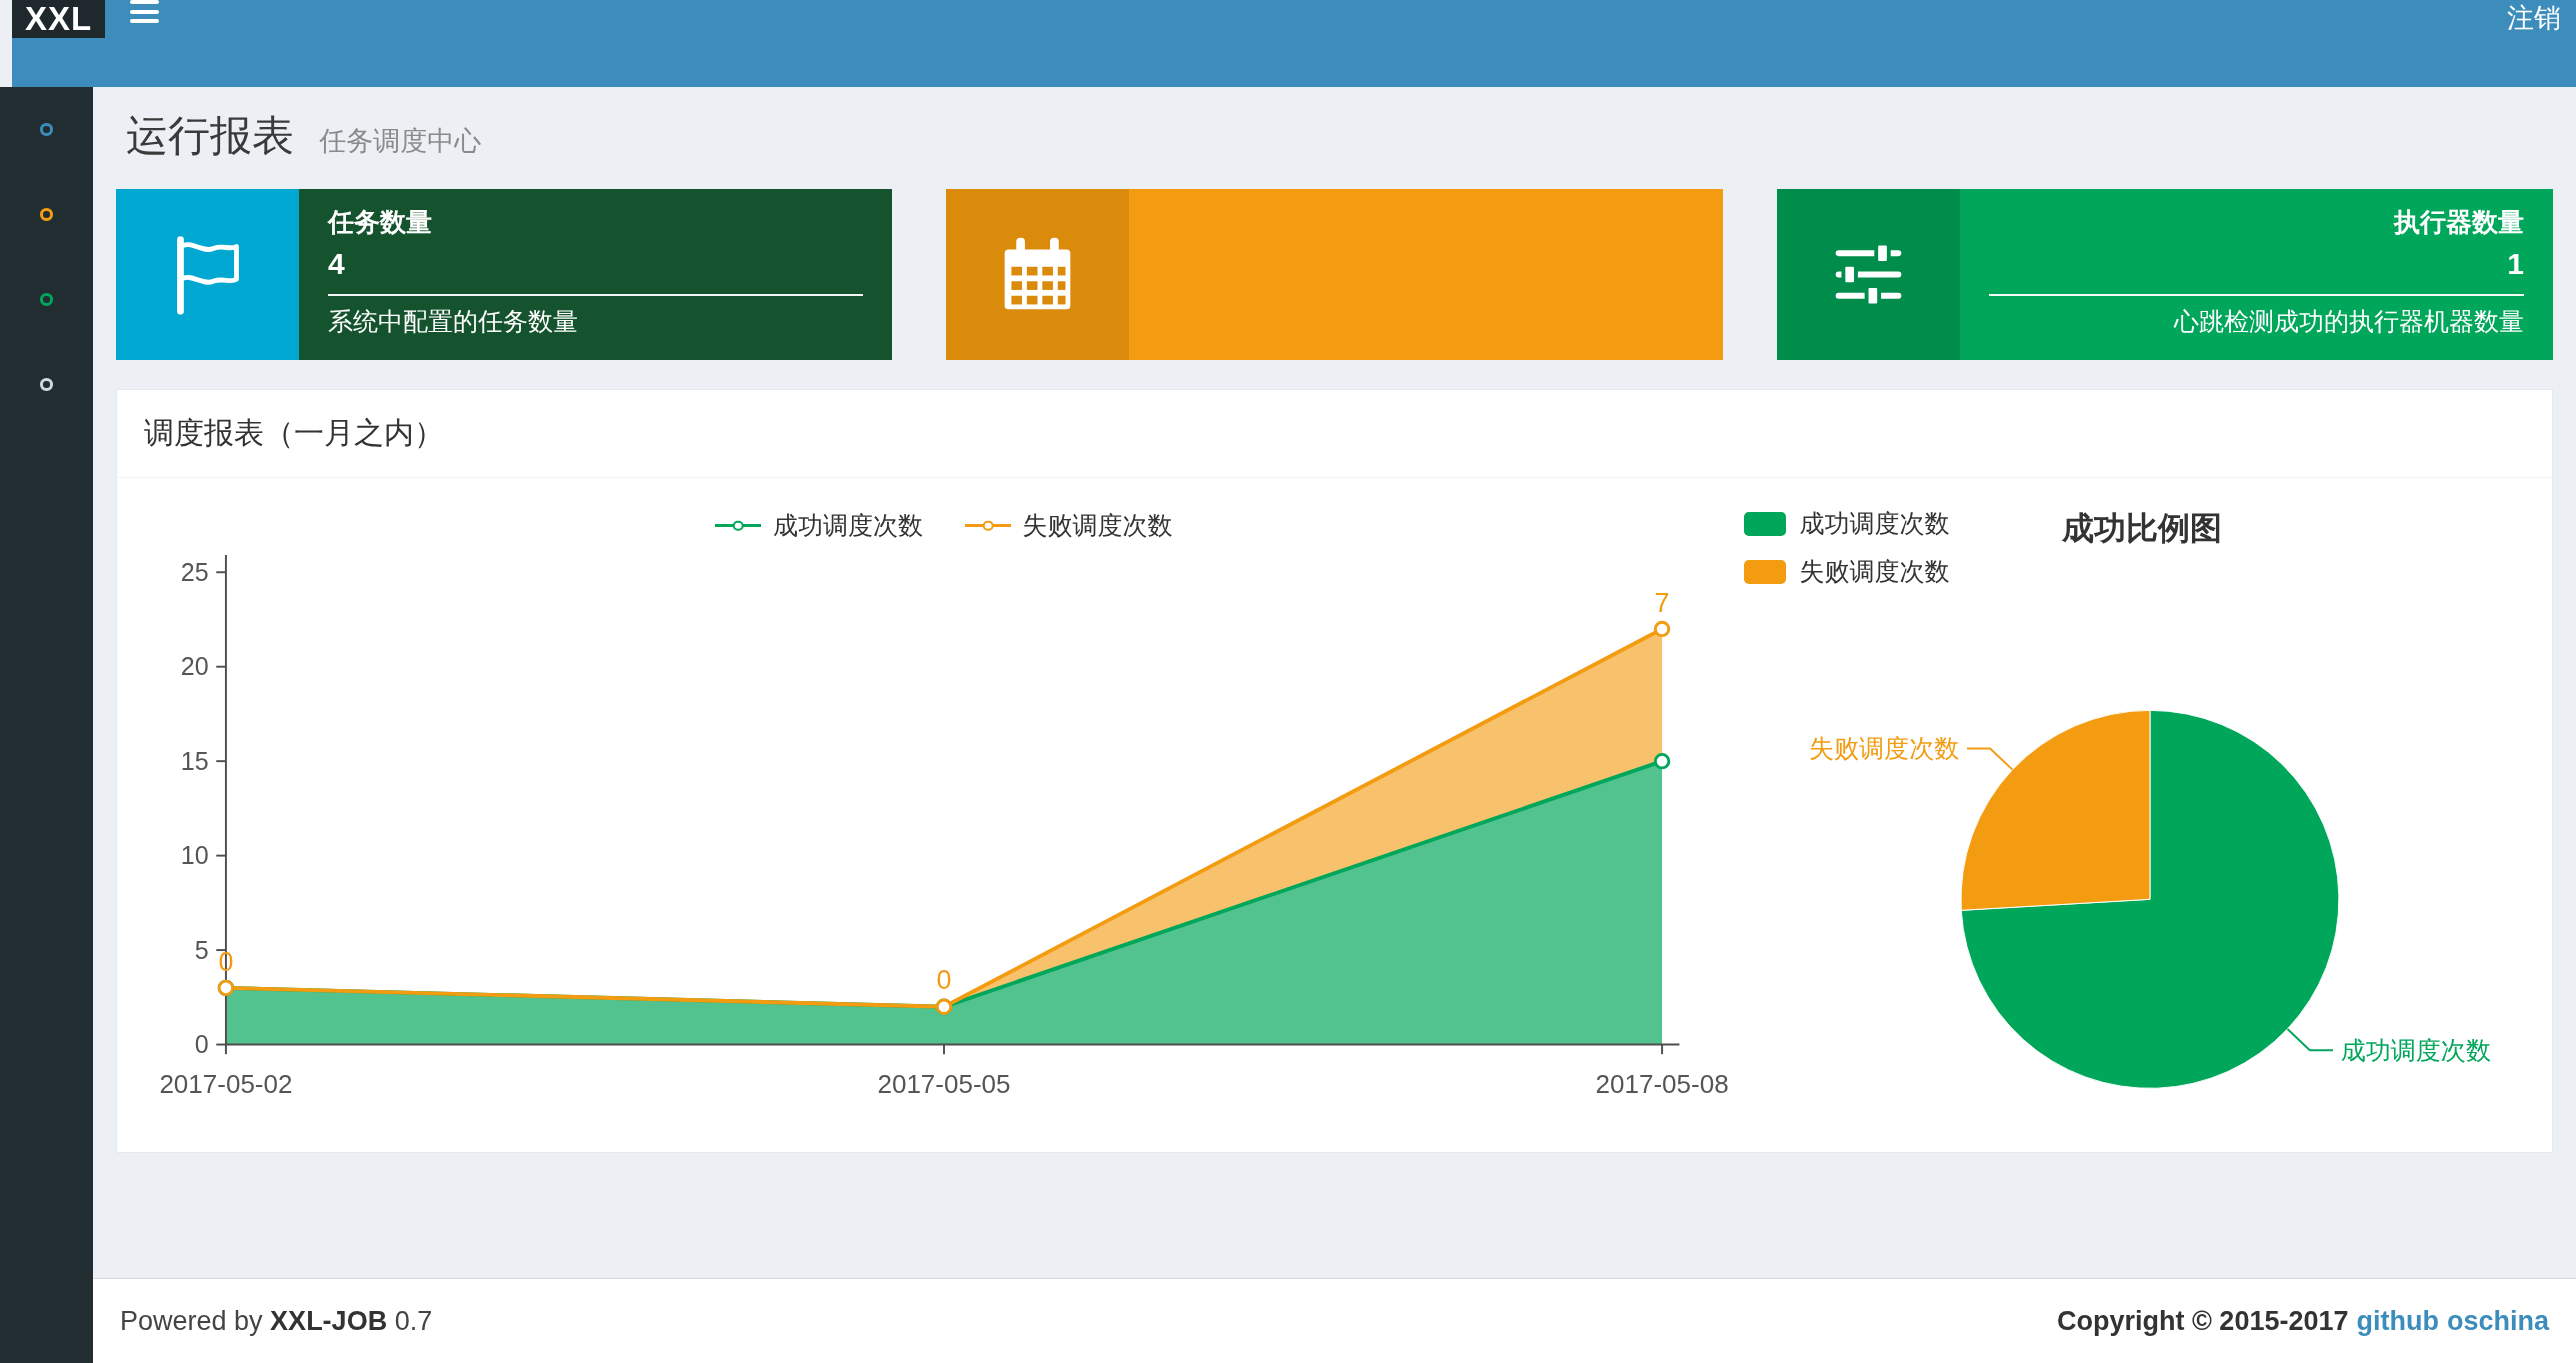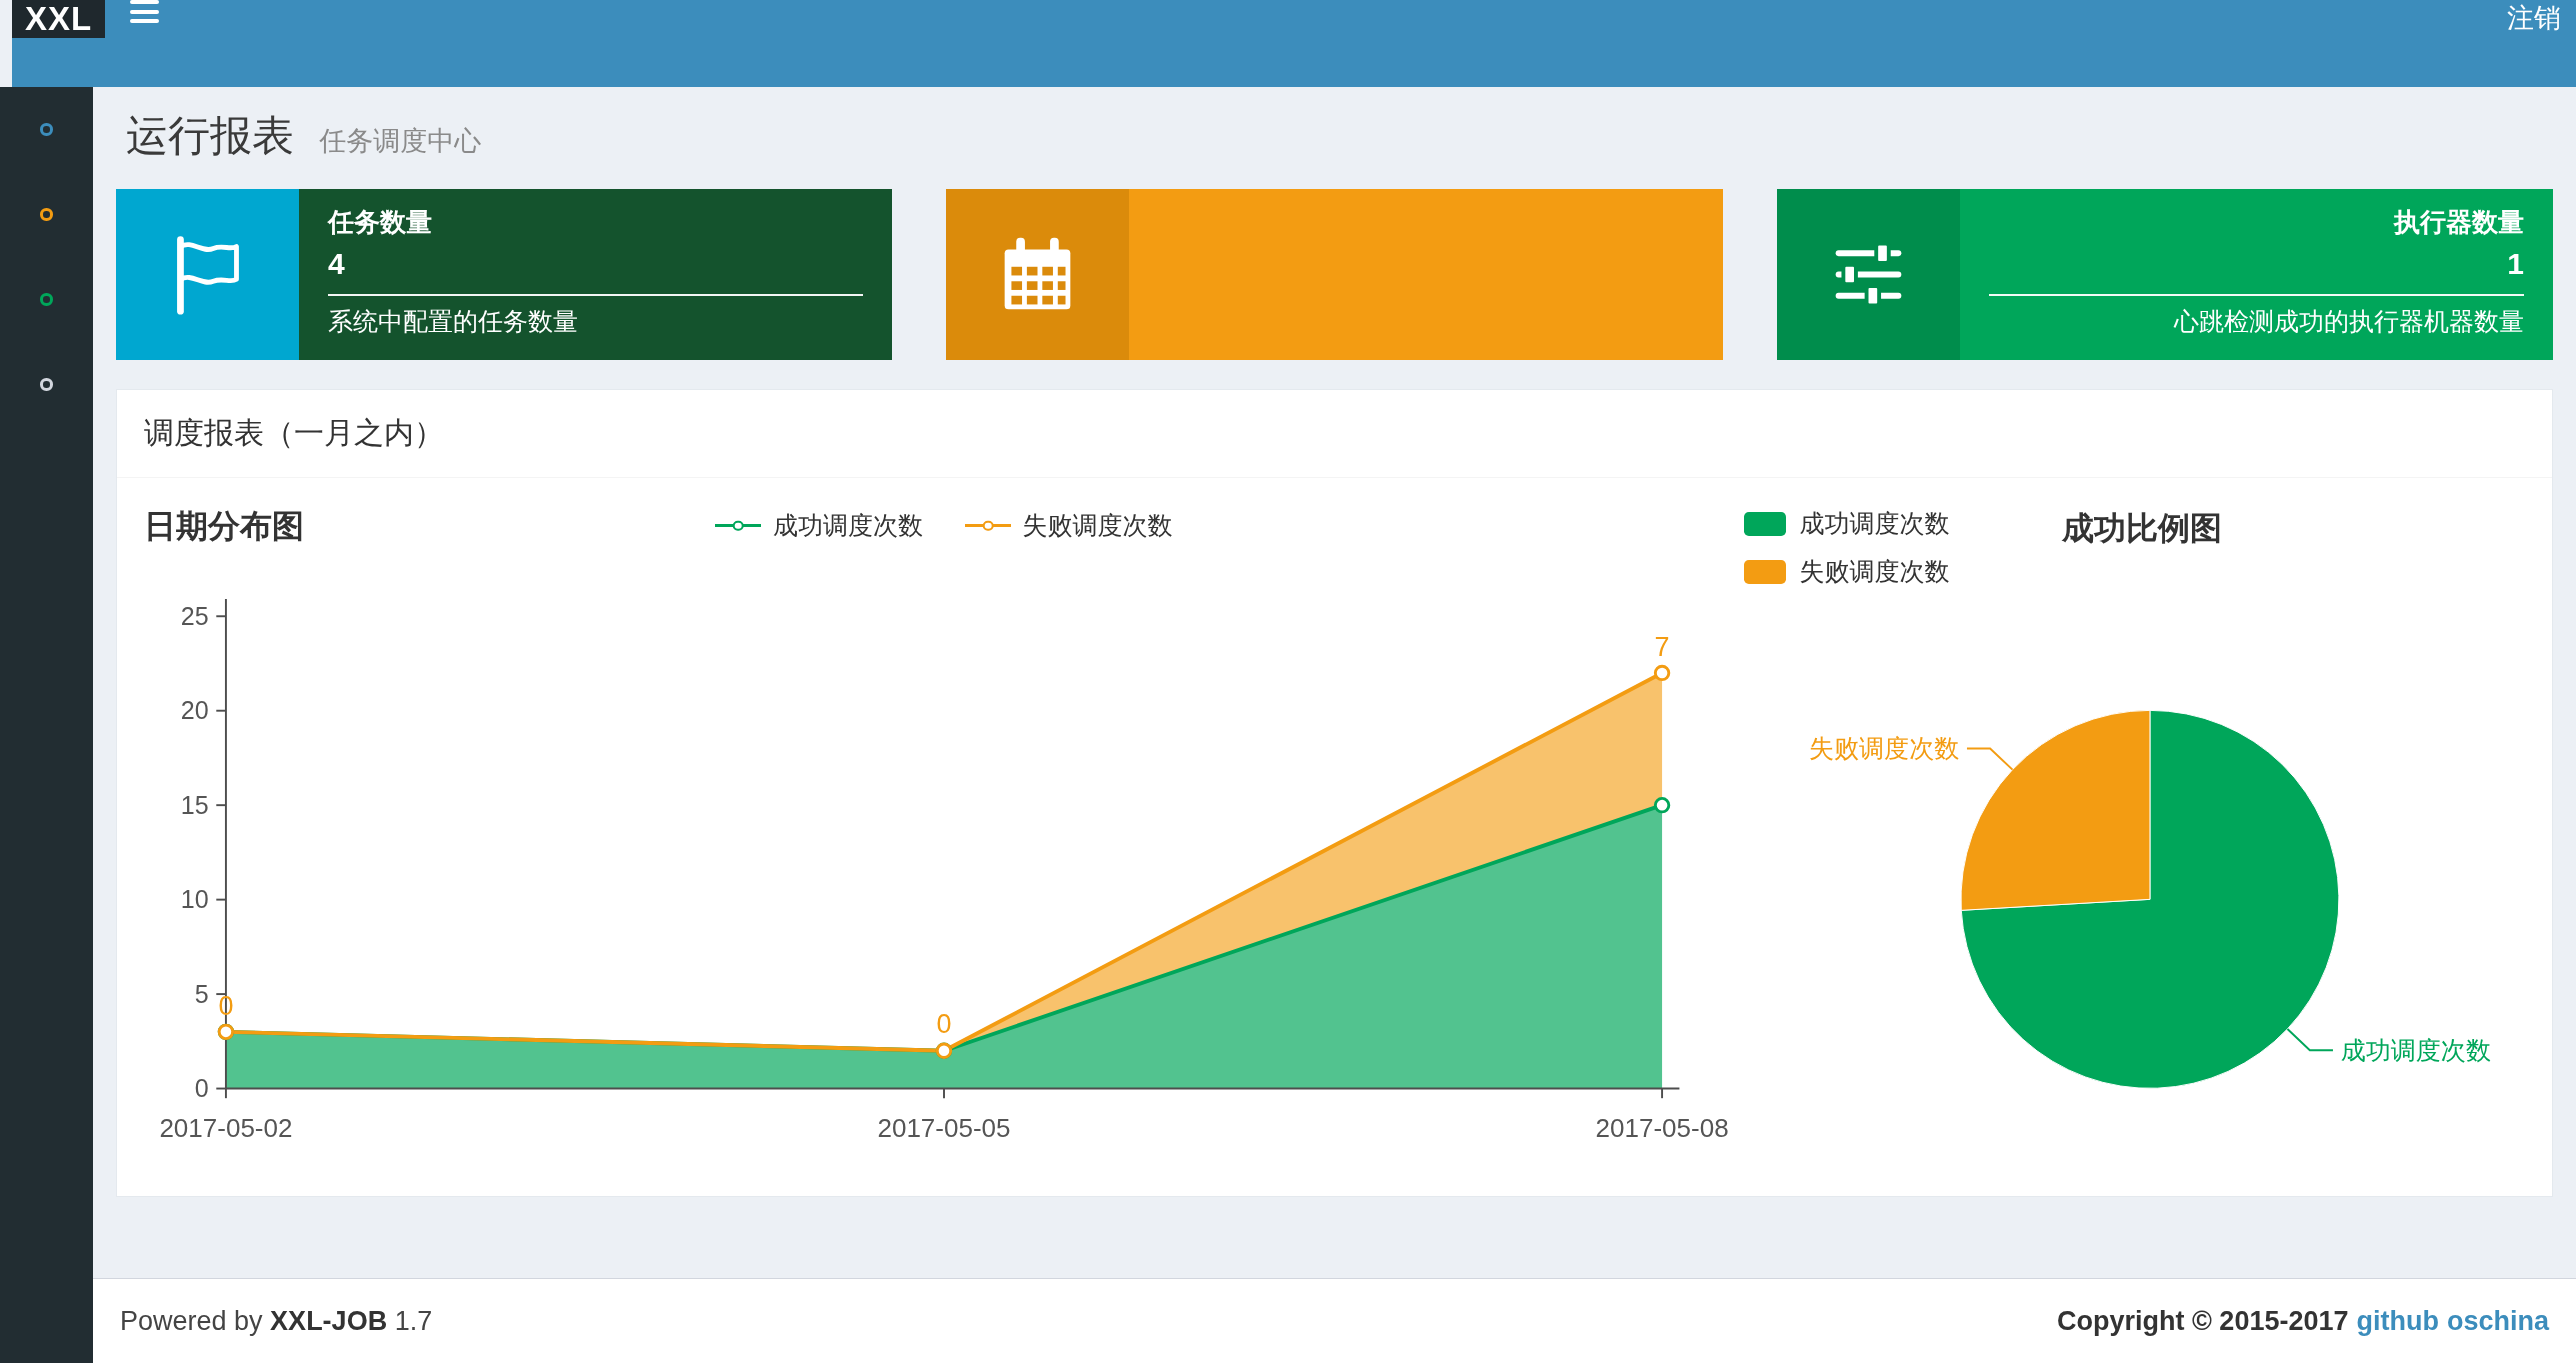--- a/index.html
+++ b/index.html
@@ -162,21 +162,20 @@
           <div class="info-desc">心跳检测成功的执行器机器数量</div>
         </div>
       </div>
     </div>
 
     <section class="panel">
       <div class="panel-header">调度报表（一月之内）</div>
       <div class="panel-body">
 
         <div class="chart-left">
-          <div class="chart-title">日期分布图</div>
           <div class="line-legend">
             <div class="legend-item">
               <span class="line-marker" style="background: rgb(0, 166, 90);">
                 <span class="ring" style="border-color: rgb(0, 166, 90);"></span>
               </span>
               <span>成功调度次数</span>
             </div>
             <div class="legend-item">
               <span class="line-marker" style="background: rgb(243, 156, 18);">
                 <span class="ring" style="border-color: rgb(243, 156, 18);"></span>
@@ -248,21 +247,21 @@
         </div>
 
       </div>
     </section>
   </main>
 
   <footer class="footer">
     <div>
       <span>Powered by</span>
       <b>XXL-JOB</b>
-      <span>1.7</span>
+      <span>0.7</span>
     </div>
     <div class="footer-right">
       <span class="copyright">Copyright © 2015-2017</span>
       <a class="footer-link">github</a>
       <a class="footer-link">oschina</a>
     </div>
   </footer>
 </div>
 
 

